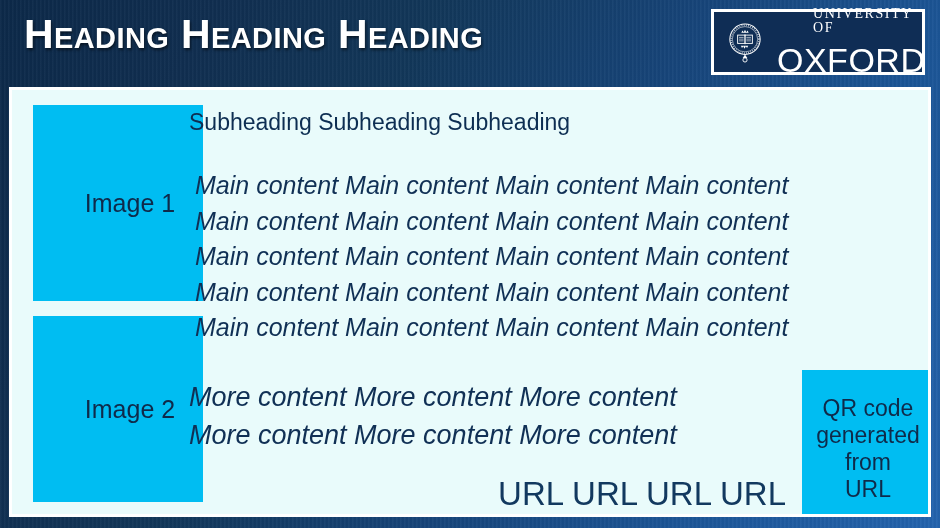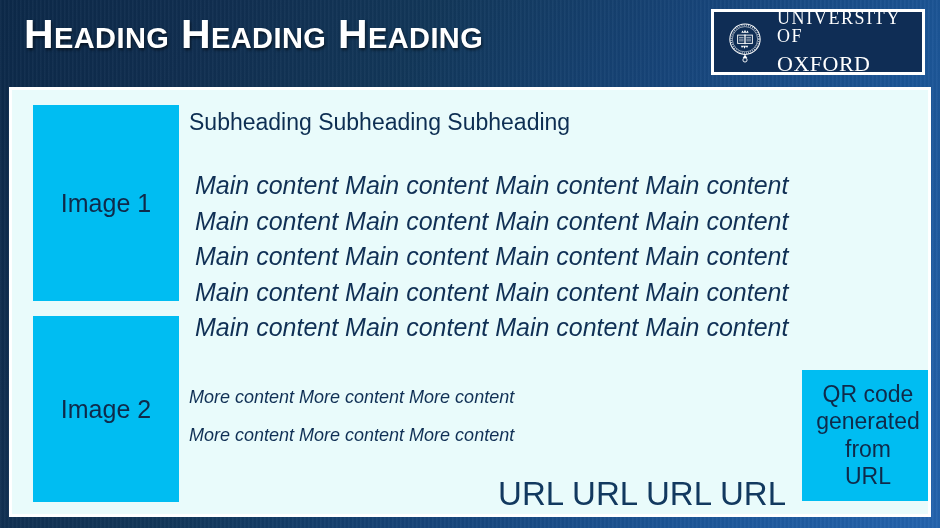--- a/index.html
+++ b/index.html
@@ -89,29 +89,30 @@
     height: 46px;
     margin-left: 8px;
     flex: 0 0 auto;
   }
   #oxford-wordmark {
     margin-left: 9px;
     color: #ffffff;
     line-height: 1;
   }
   #oxford-line-1 {
-    font-size: 18px;
+    font-size: 14px;
     letter-spacing: 1.6px;
     font-family: "Liberation Serif", "DejaVu Serif", serif;
     display: block;
+    margin-left: 36px;
   }
   #oxford-line-2 {
-    font-size: 22px;
+    font-size: 34px;
     letter-spacing: 0.5px;
-    font-family: Liberation Serif, serif;
+    font-family: Liberation Sans, sans-serif;
     display: block;
     margin-top: 8px;
   }
 
   
   #panel-outline {
     position: absolute;
     left: 9px;
     top: 87px;
     width: 922px;
@@ -131,31 +132,32 @@
   
   .image-box {
     position: absolute;
     background: #00bdf2;
     color: #0f2a4a;
     display: flex;
     align-items: center;
     justify-content: center;
     font-size: 25px;
     font-weight: normal;
+    padding-left: 24px;
   }
   #image-1 { left: 21px;  top: 15px;  width: 146px; height: 196px; }
   #image-2 { left: 21px;  top: 226px; width: 146px; height: 186px; }
 
   
   #qr-box {
     position: absolute;
     left: 790px;
     top: 280px;
     width: 132px;
-    height: 131px;
+    height: 158px;
     background: #00bdf2;
     color: #0f2a4a;
     display: flex;
     flex-direction: column;
     align-items: center;
     justify-content: center;
     font-size: 23px;
     line-height: 1.18;
     text-align: center;
   }
@@ -182,21 +184,21 @@
     line-height: 35.5px;
     white-space: nowrap;
   }
   #main-content .line { display: block; margin-left: 6px; }
 
   #more-content {
     position: absolute;
     left: 177px;
     top: 288px;
     color: #103055;
-    font-size: 18px;
+    font-size: 27px;
     font-style: italic;
     line-height: 38px;
     white-space: nowrap;
   }
   #more-content .line { display: block; }
 
   #url-text {
     position: absolute;
     left: 444px;
     top: 385px;

